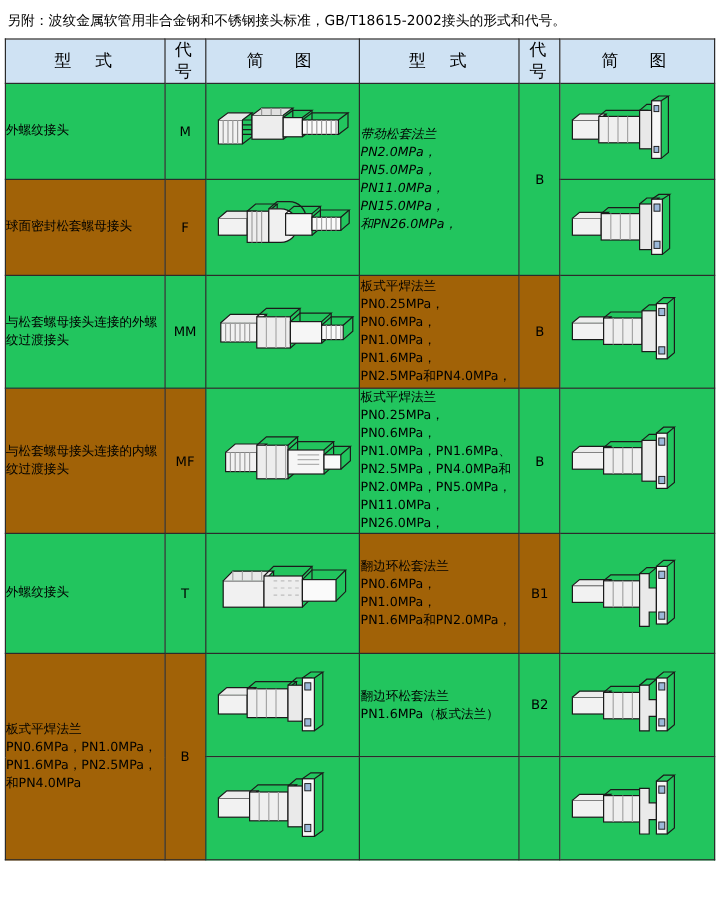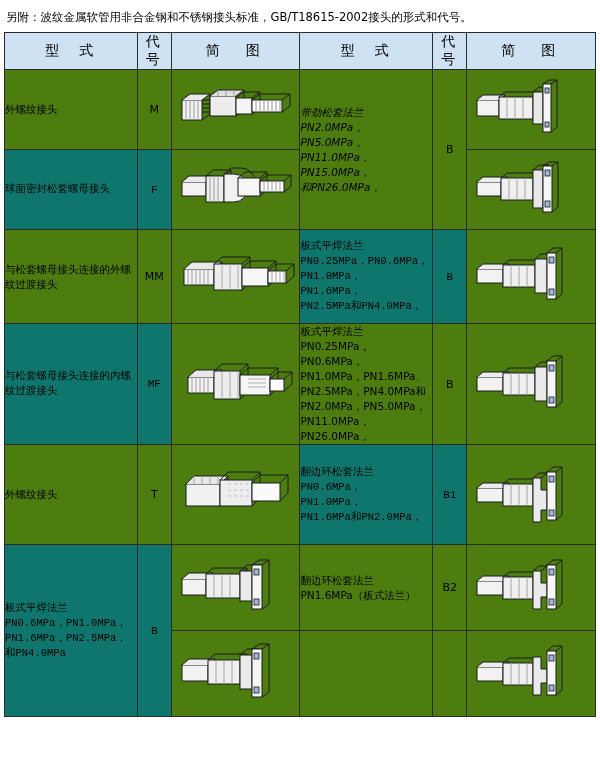--- a/index.html
+++ b/index.html
@@ -50,22 +50,22 @@
   }
   .hdr-sub {
     letter-spacing: 6px;
   }
   .cell-text {
     font-size: 10.5px;
     line-height: 15px;
     padding: 4px 5px;
     box-sizing: border-box;
   }
-  .yellow { background: #0f766e; font-family: Liberation Mono, monospace; }
-  .white { background: #4d7c0f; }
+  .yellow { background: #a16207; }
+  .white { background: #22c55e; }
   .code {
     text-align: center;
     font-size: 11px;
     font-weight: normal;
   }
   .fig {
     text-align: center;
     padding: 2px 0;
   }
   .fig svg { display: block; margin: 0 auto; }

